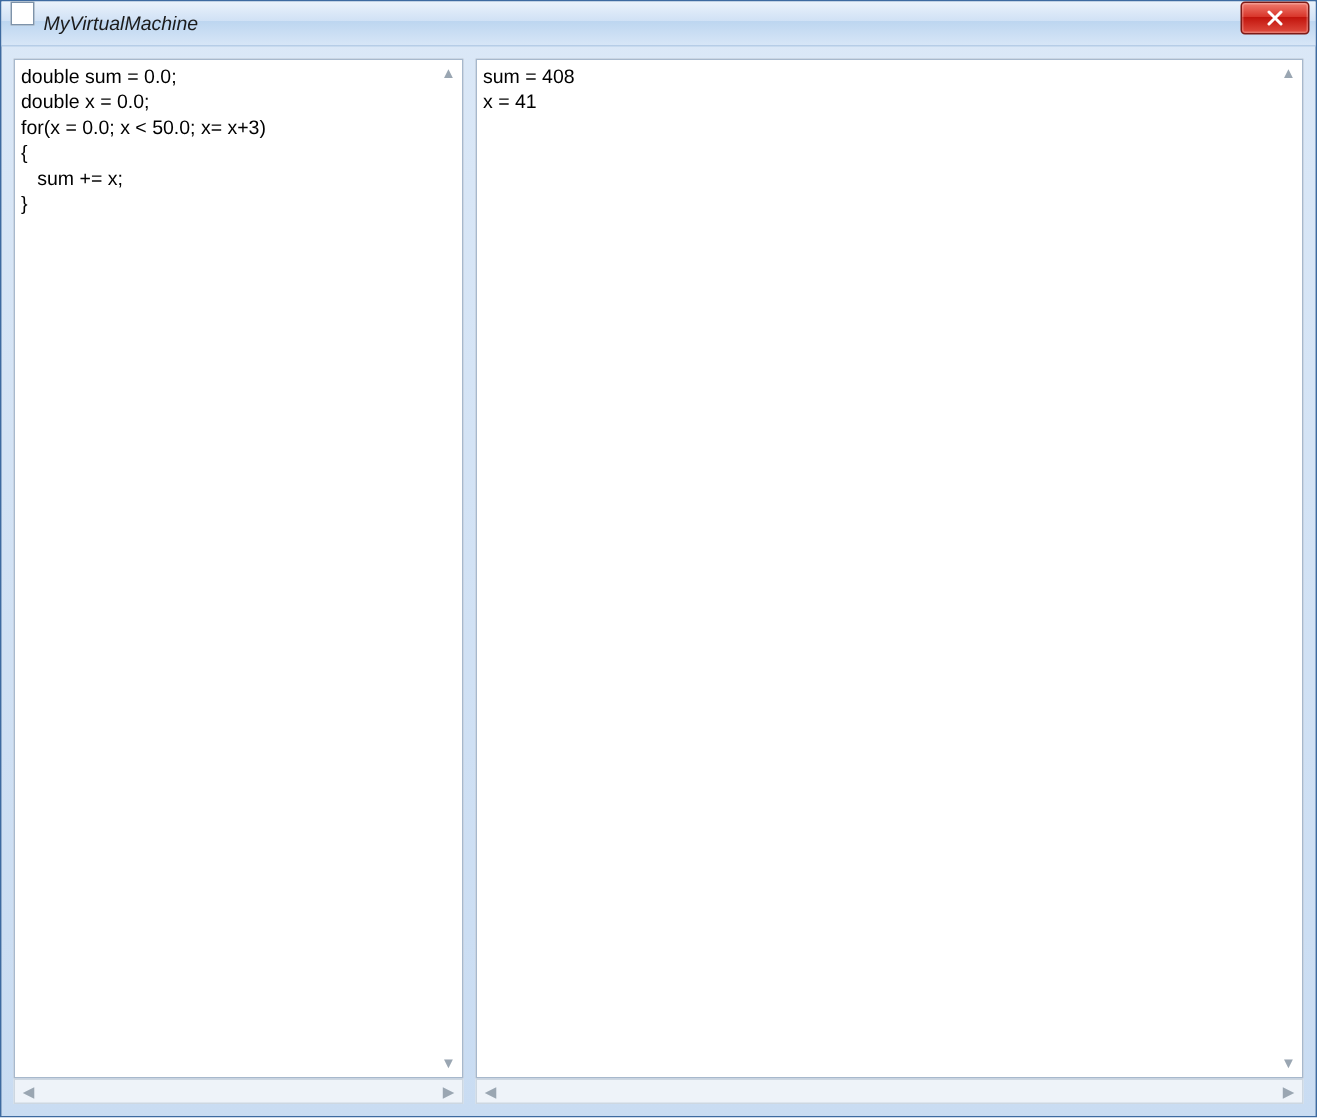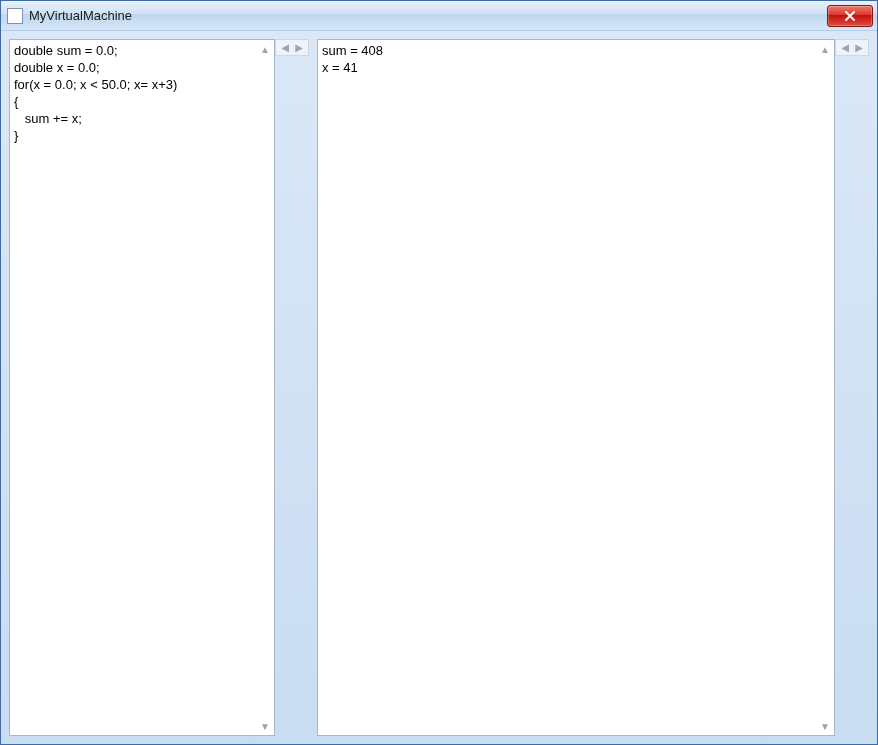--- a/index.html
+++ b/index.html
@@ -22,25 +22,26 @@
     background: linear-gradient(to bottom, #dbe8f7 0%, #c9dcf2 100%);
     display: flex;
     flex-direction: column;
     position: relative;
   }
 
   
   .titlebar {
     height: 29px;
     display: flex;
-    align-items: center;
+    align-items: flex-start;
     background: linear-gradient(to bottom, #eaf2fb 0%, #d0e1f5 45%, #bdd6f0 46%, #d7e6f7 100%);
     border-bottom: 1px solid #b6cde7;
     padding: 0 4px 0 6px;
     user-select: none;
+    font-style: italic;
   }
   .app-icon {
     width: 16px;
     height: 16px;
     background: #ffffff;
     border: 1px solid #7e93aa;
     margin-right: 6px;
     box-sizing: border-box;
   }
   .title-text {
@@ -74,21 +75,21 @@
     display: flex;
     padding: 8px;
     gap: 8px;
     box-sizing: border-box;
   }
 
   .panel-wrap {
     flex: 1;
     position: relative;
     display: flex;
-    flex-direction: row;
+    flex-direction: column;
     min-width: 0;
   }
 
   .textarea {
     flex: 1;
     box-sizing: border-box;
     border: 1px solid #a7b8cc;
     background: #ffffff;
     position: relative;
     overflow: hidden;

